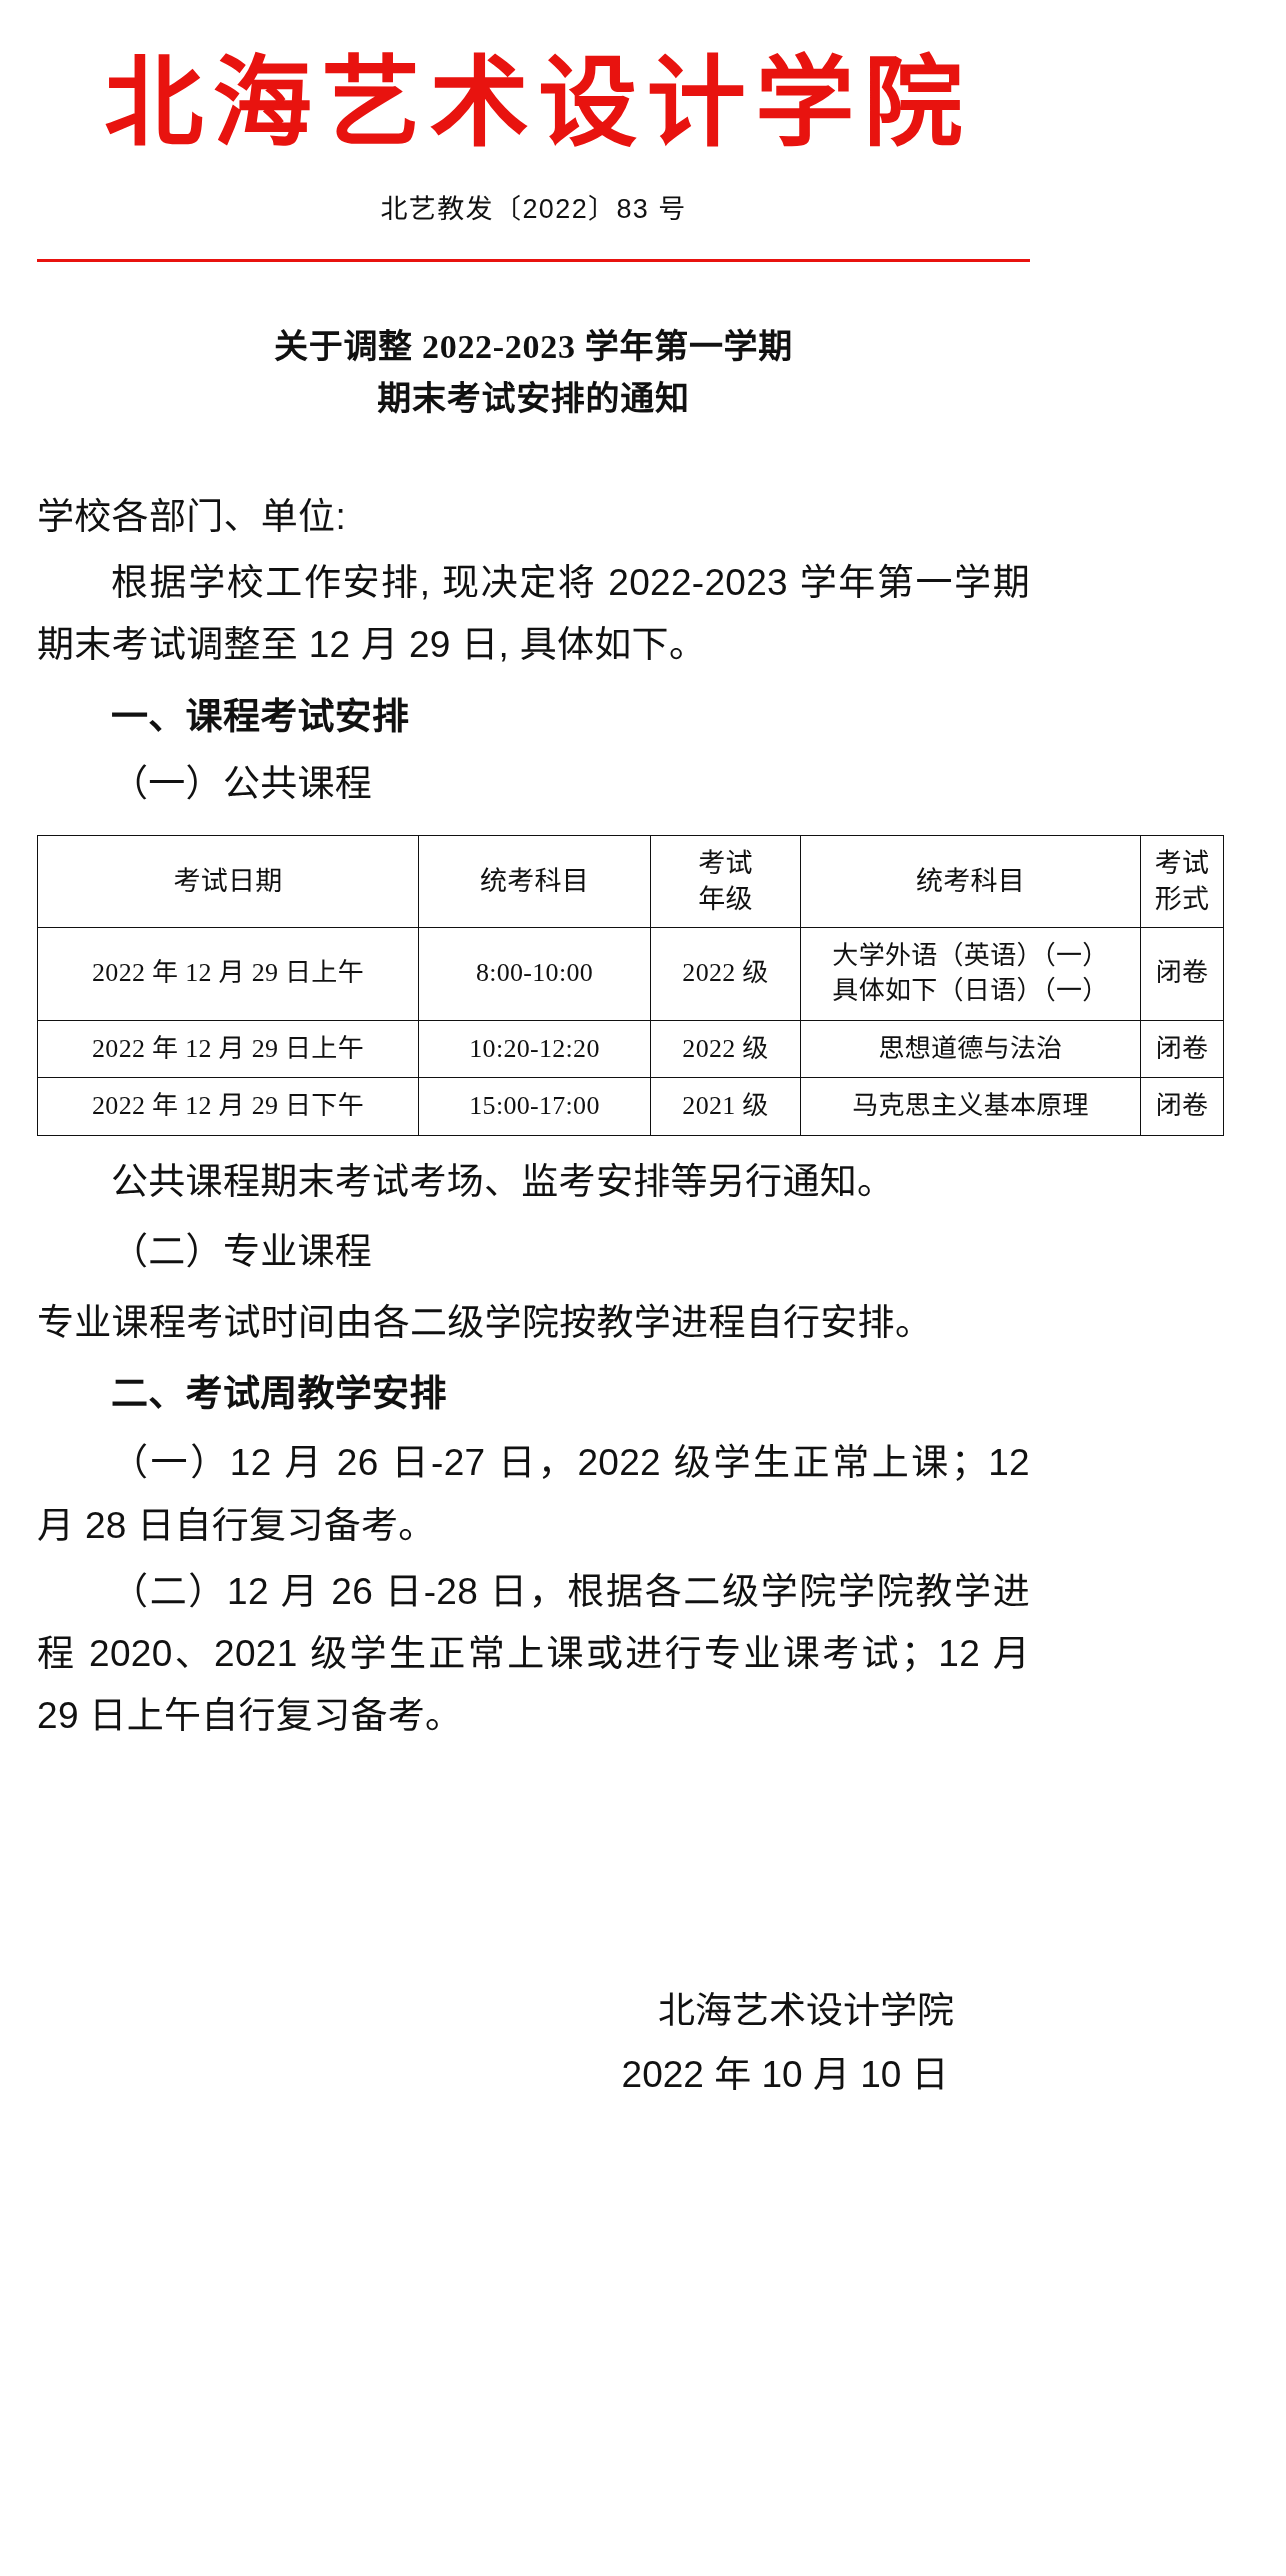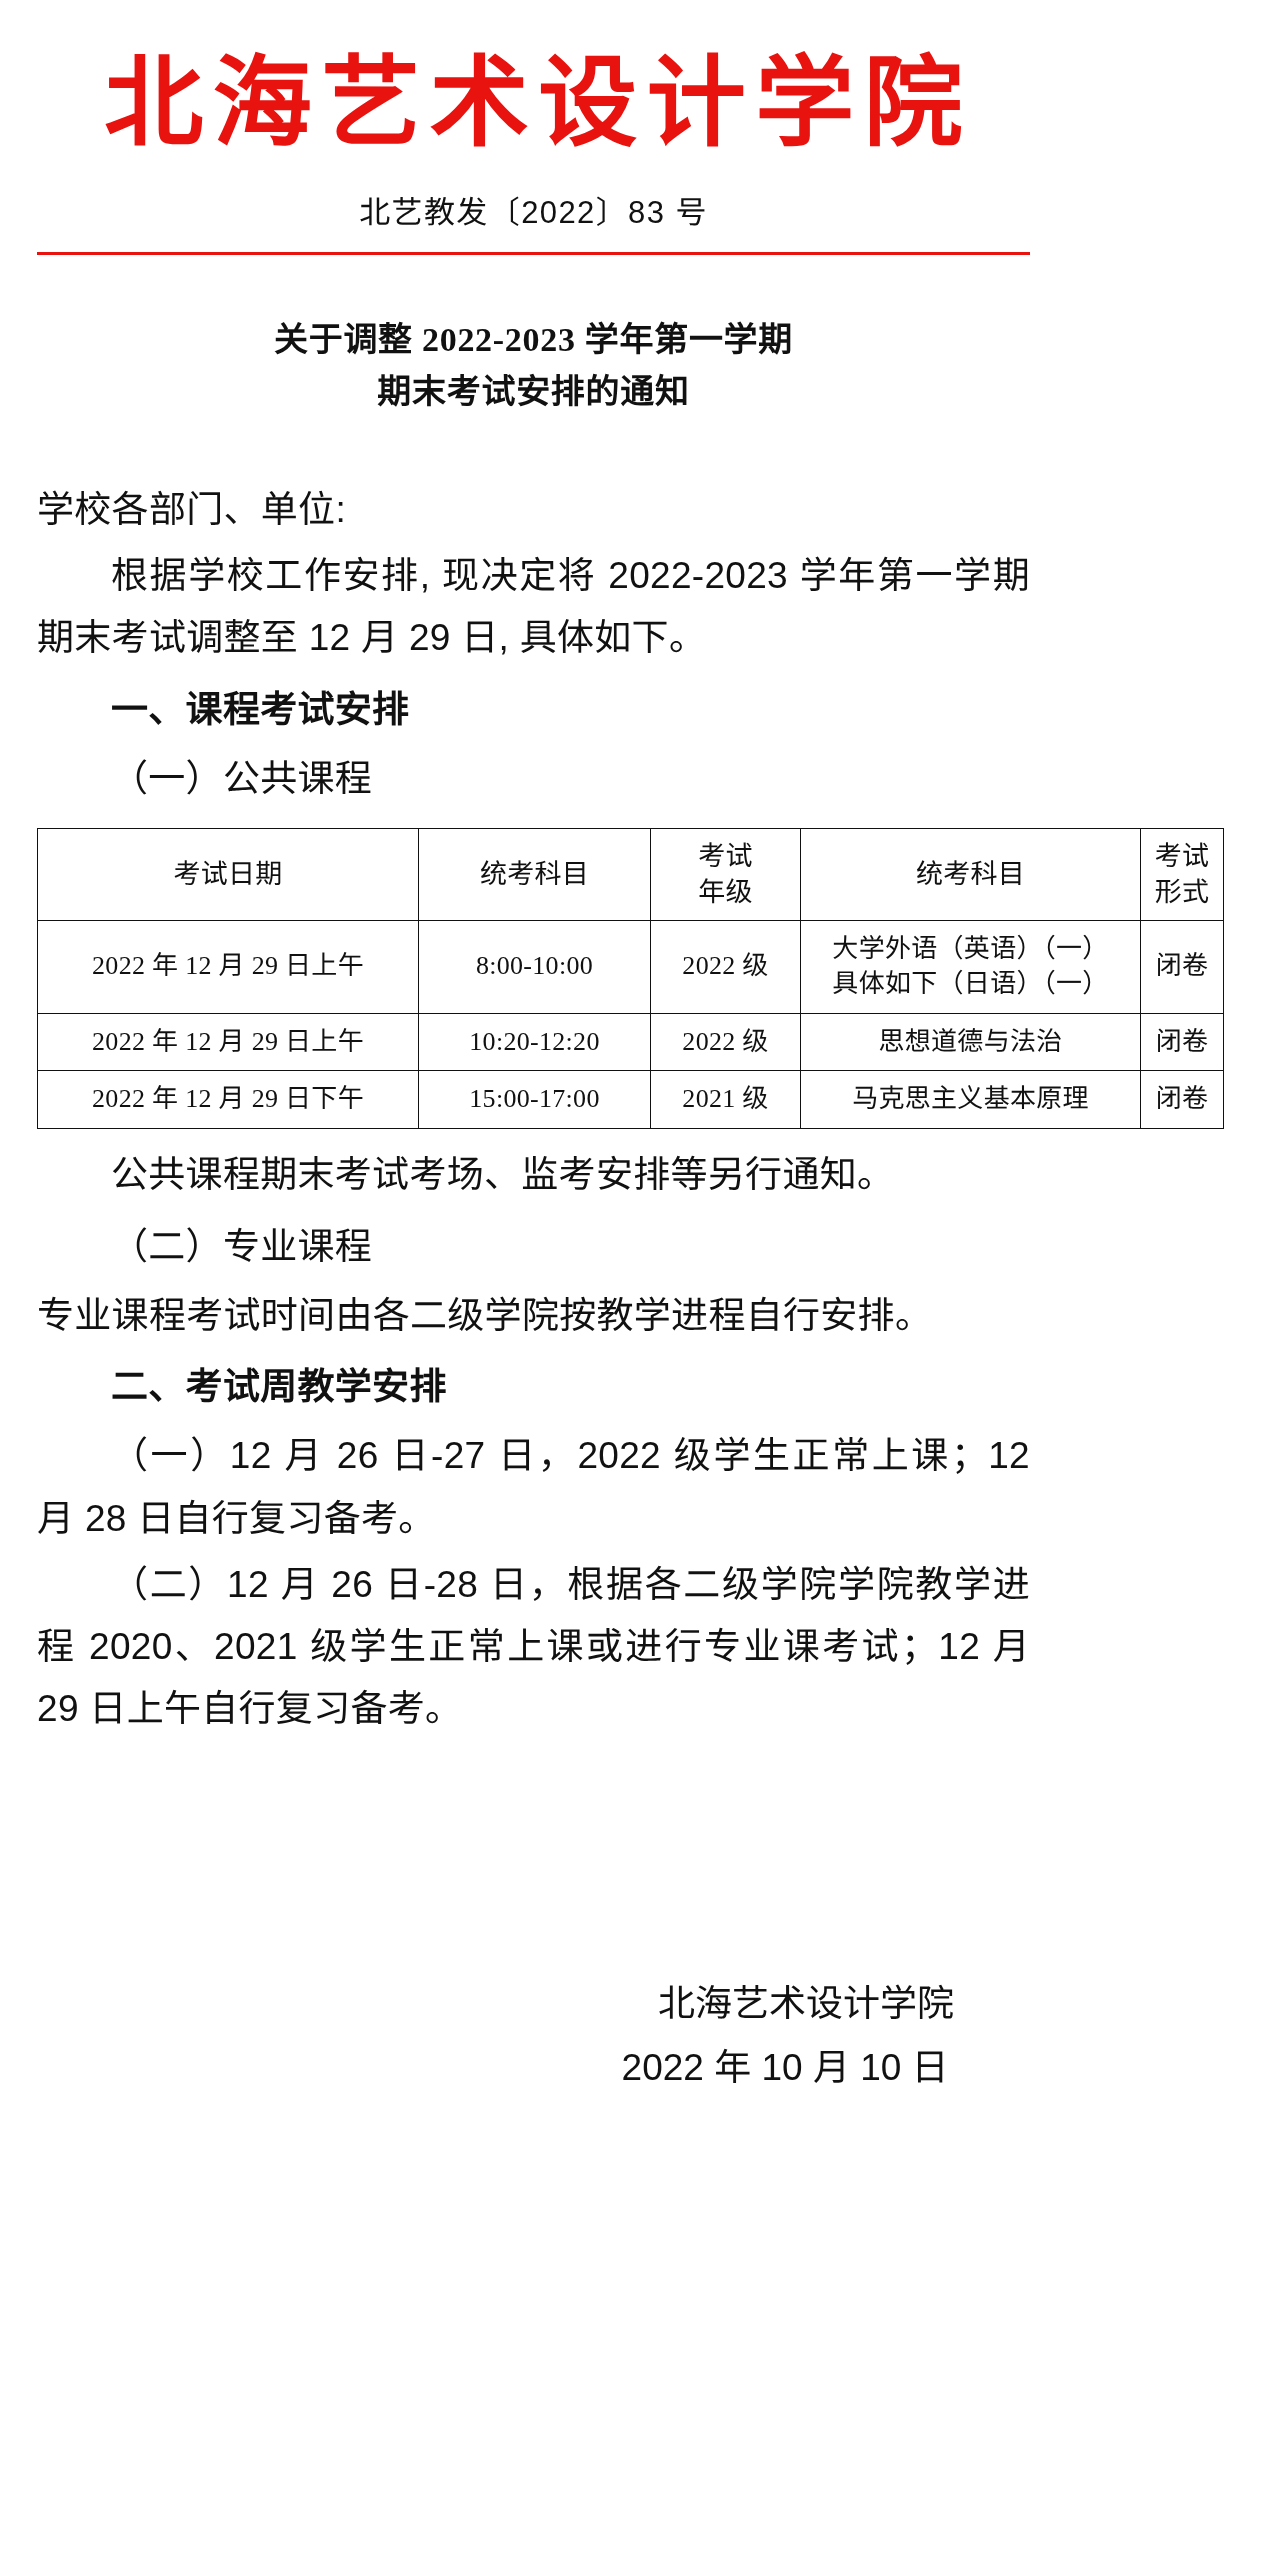--- a/index.html
+++ b/index.html
@@ -30,23 +30,23 @@
     font-weight: 700;
     font-size: 99px;
     line-height: 1.12;
     letter-spacing: 9.5px;
     padding: 15px 0 4.1px 0;
     text-indent: 9.5px;
     white-space: nowrap;
   }
   .doc-number {
     text-align: center;
-    font-size: 31px;
+    font-size: 27px;
     letter-spacing: 1.4px;
-    margin: 23px 0 20px 0;
+    margin: 23px 0 33px 0;
     font-family: "Liberation Sans", "DejaVu Sans", sans-serif;
     font-weight: 400;
     color: #111;
   }
   .red-rule {
     height: 3.4px;
     background: #e8130f;
     margin: 6.8px 0 0 0;
   }
 
@@ -80,21 +80,21 @@
     font-family: "Liberation Serif", "DejaVu Serif", serif;
   }
   .indent2 { text-indent: 2em; }
   .heading-cn {
     font-family: "Liberation Serif", "DejaVu Serif", serif;
     font-weight: 700;
     text-indent: 2em;
     margin: 9.5px 0 6.8px 0;
   }
   .subheading-cn {
-    font-family: Liberation Sans, sans-serif;
+    font-family: Liberation Mono, monospace;
     font-weight: 400;
     text-indent: 2em;
     margin: 6.8px 0 6.8px 0;
   }
   .note-line {
     font-family: "Liberation Sans", "DejaVu Sans", sans-serif;
     text-indent: 2em;
     margin: 15px 0 9.5px 0;
   }
 

